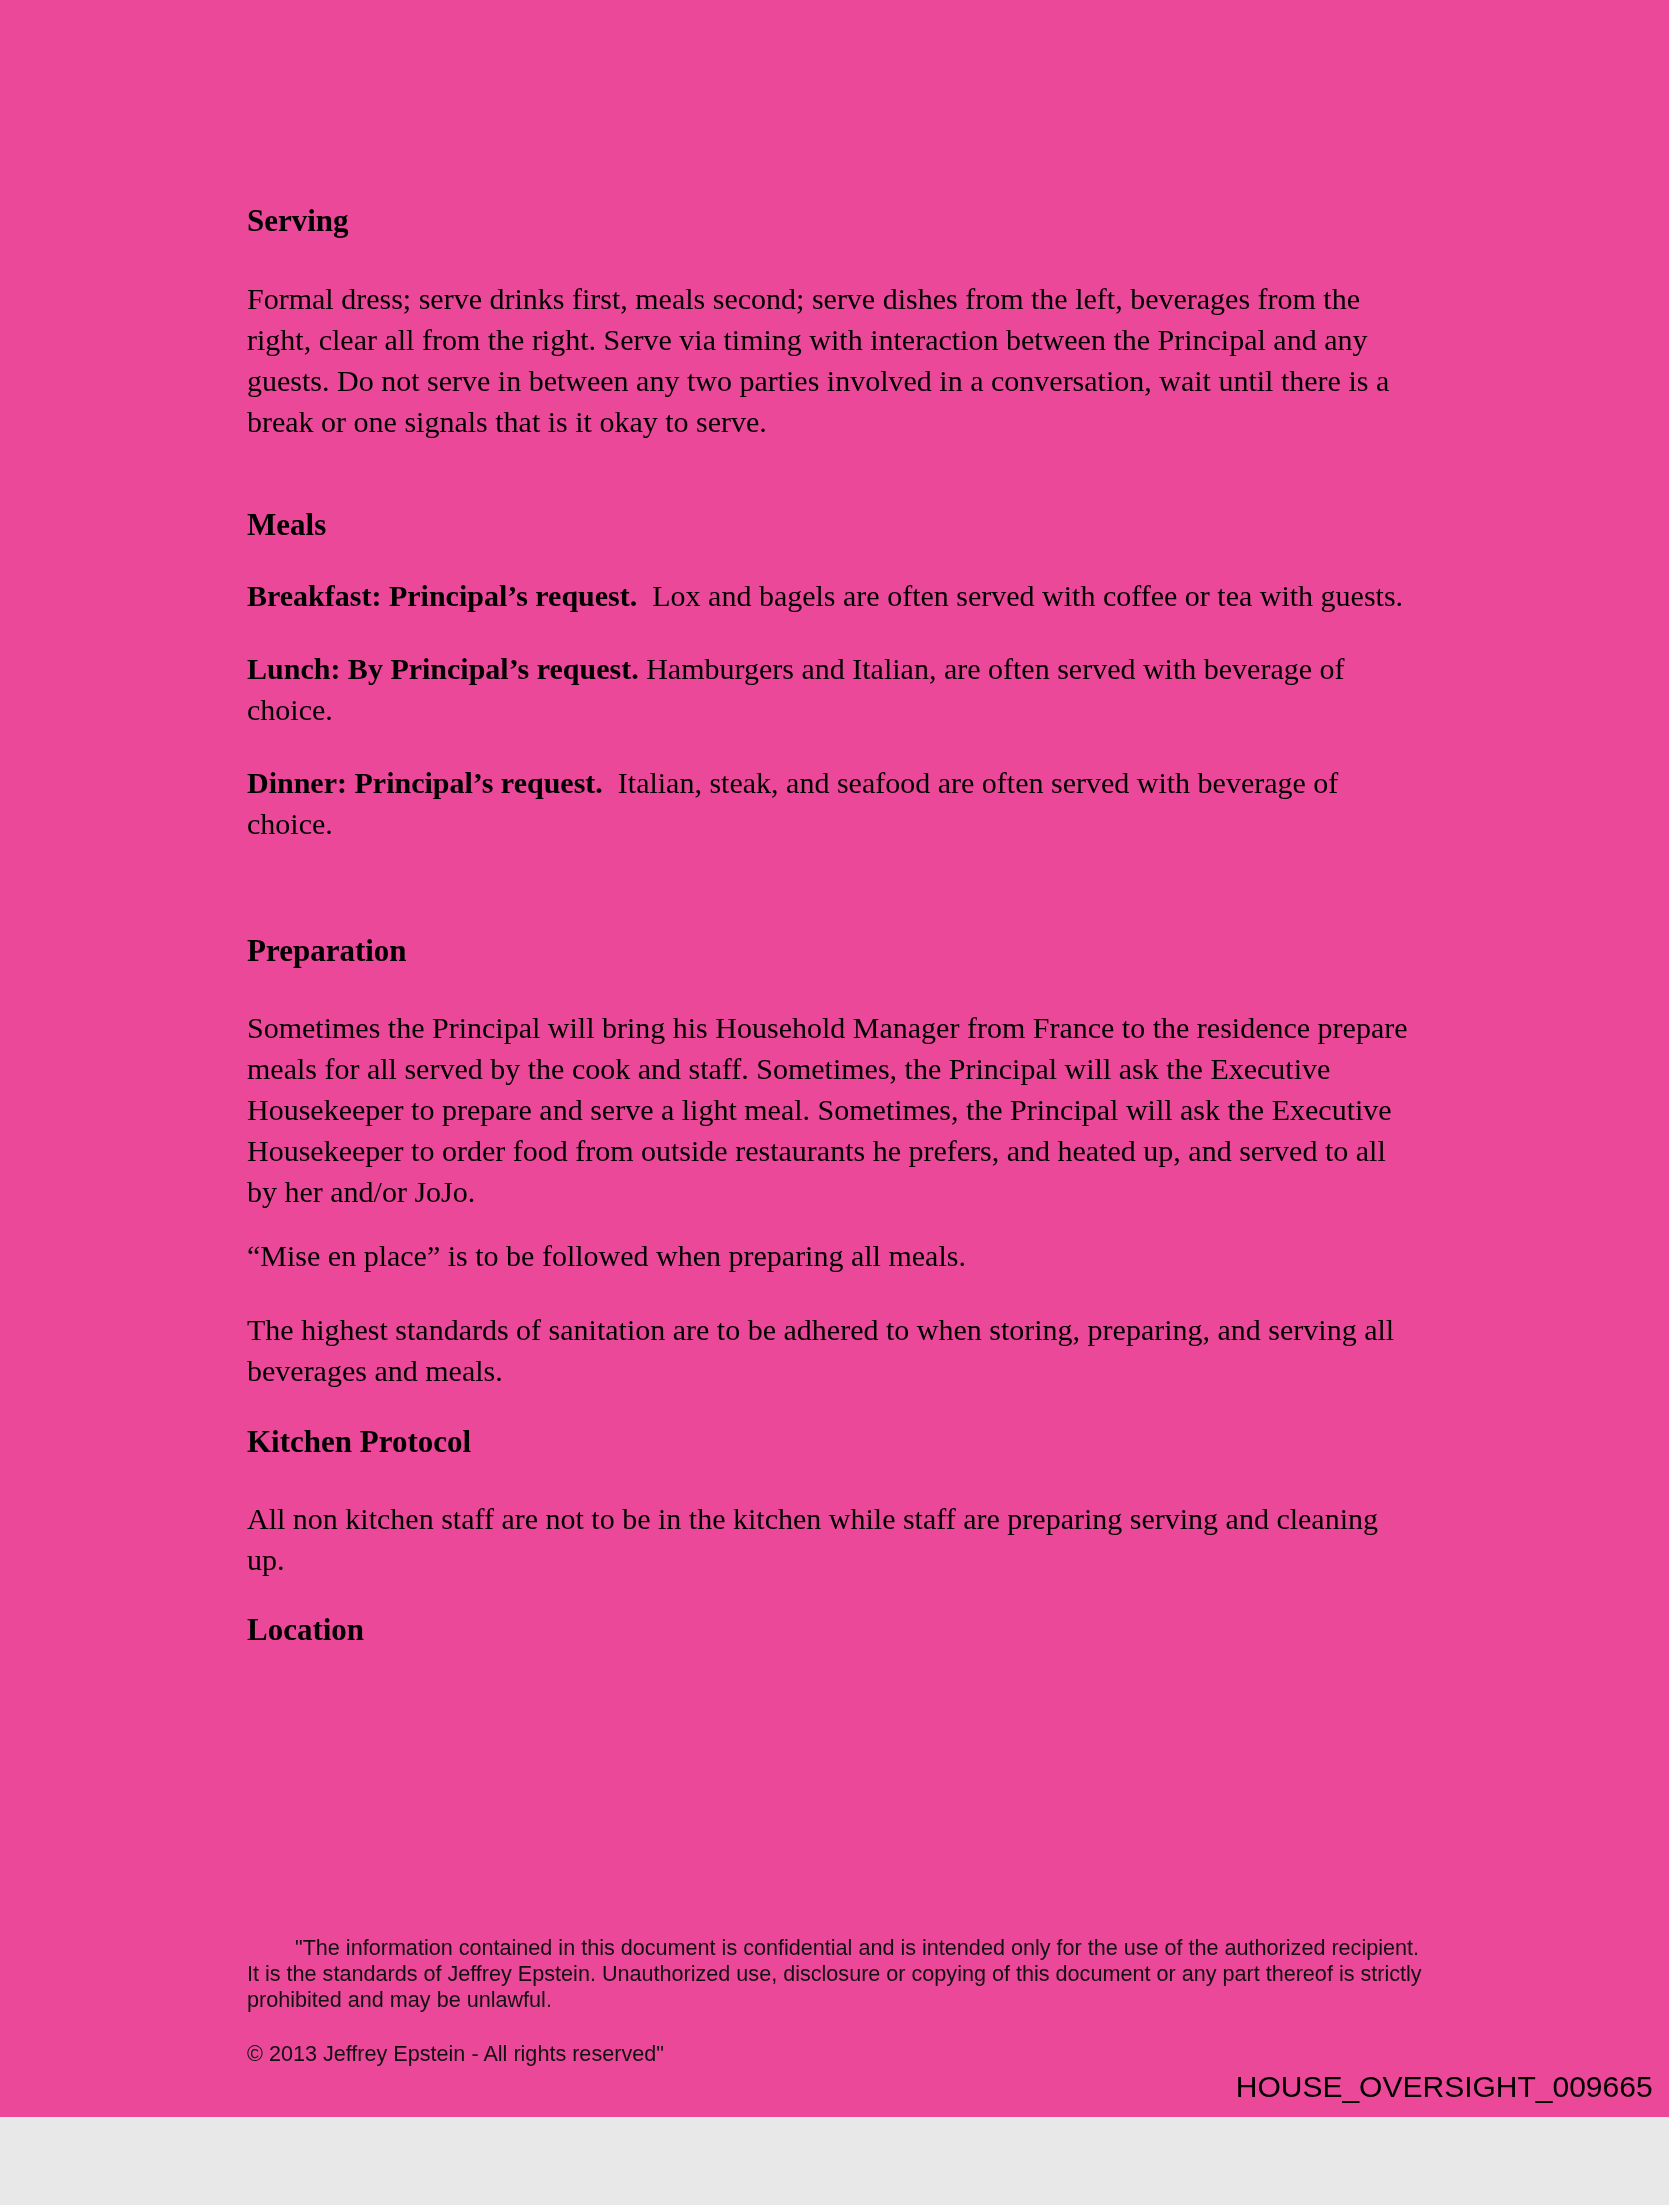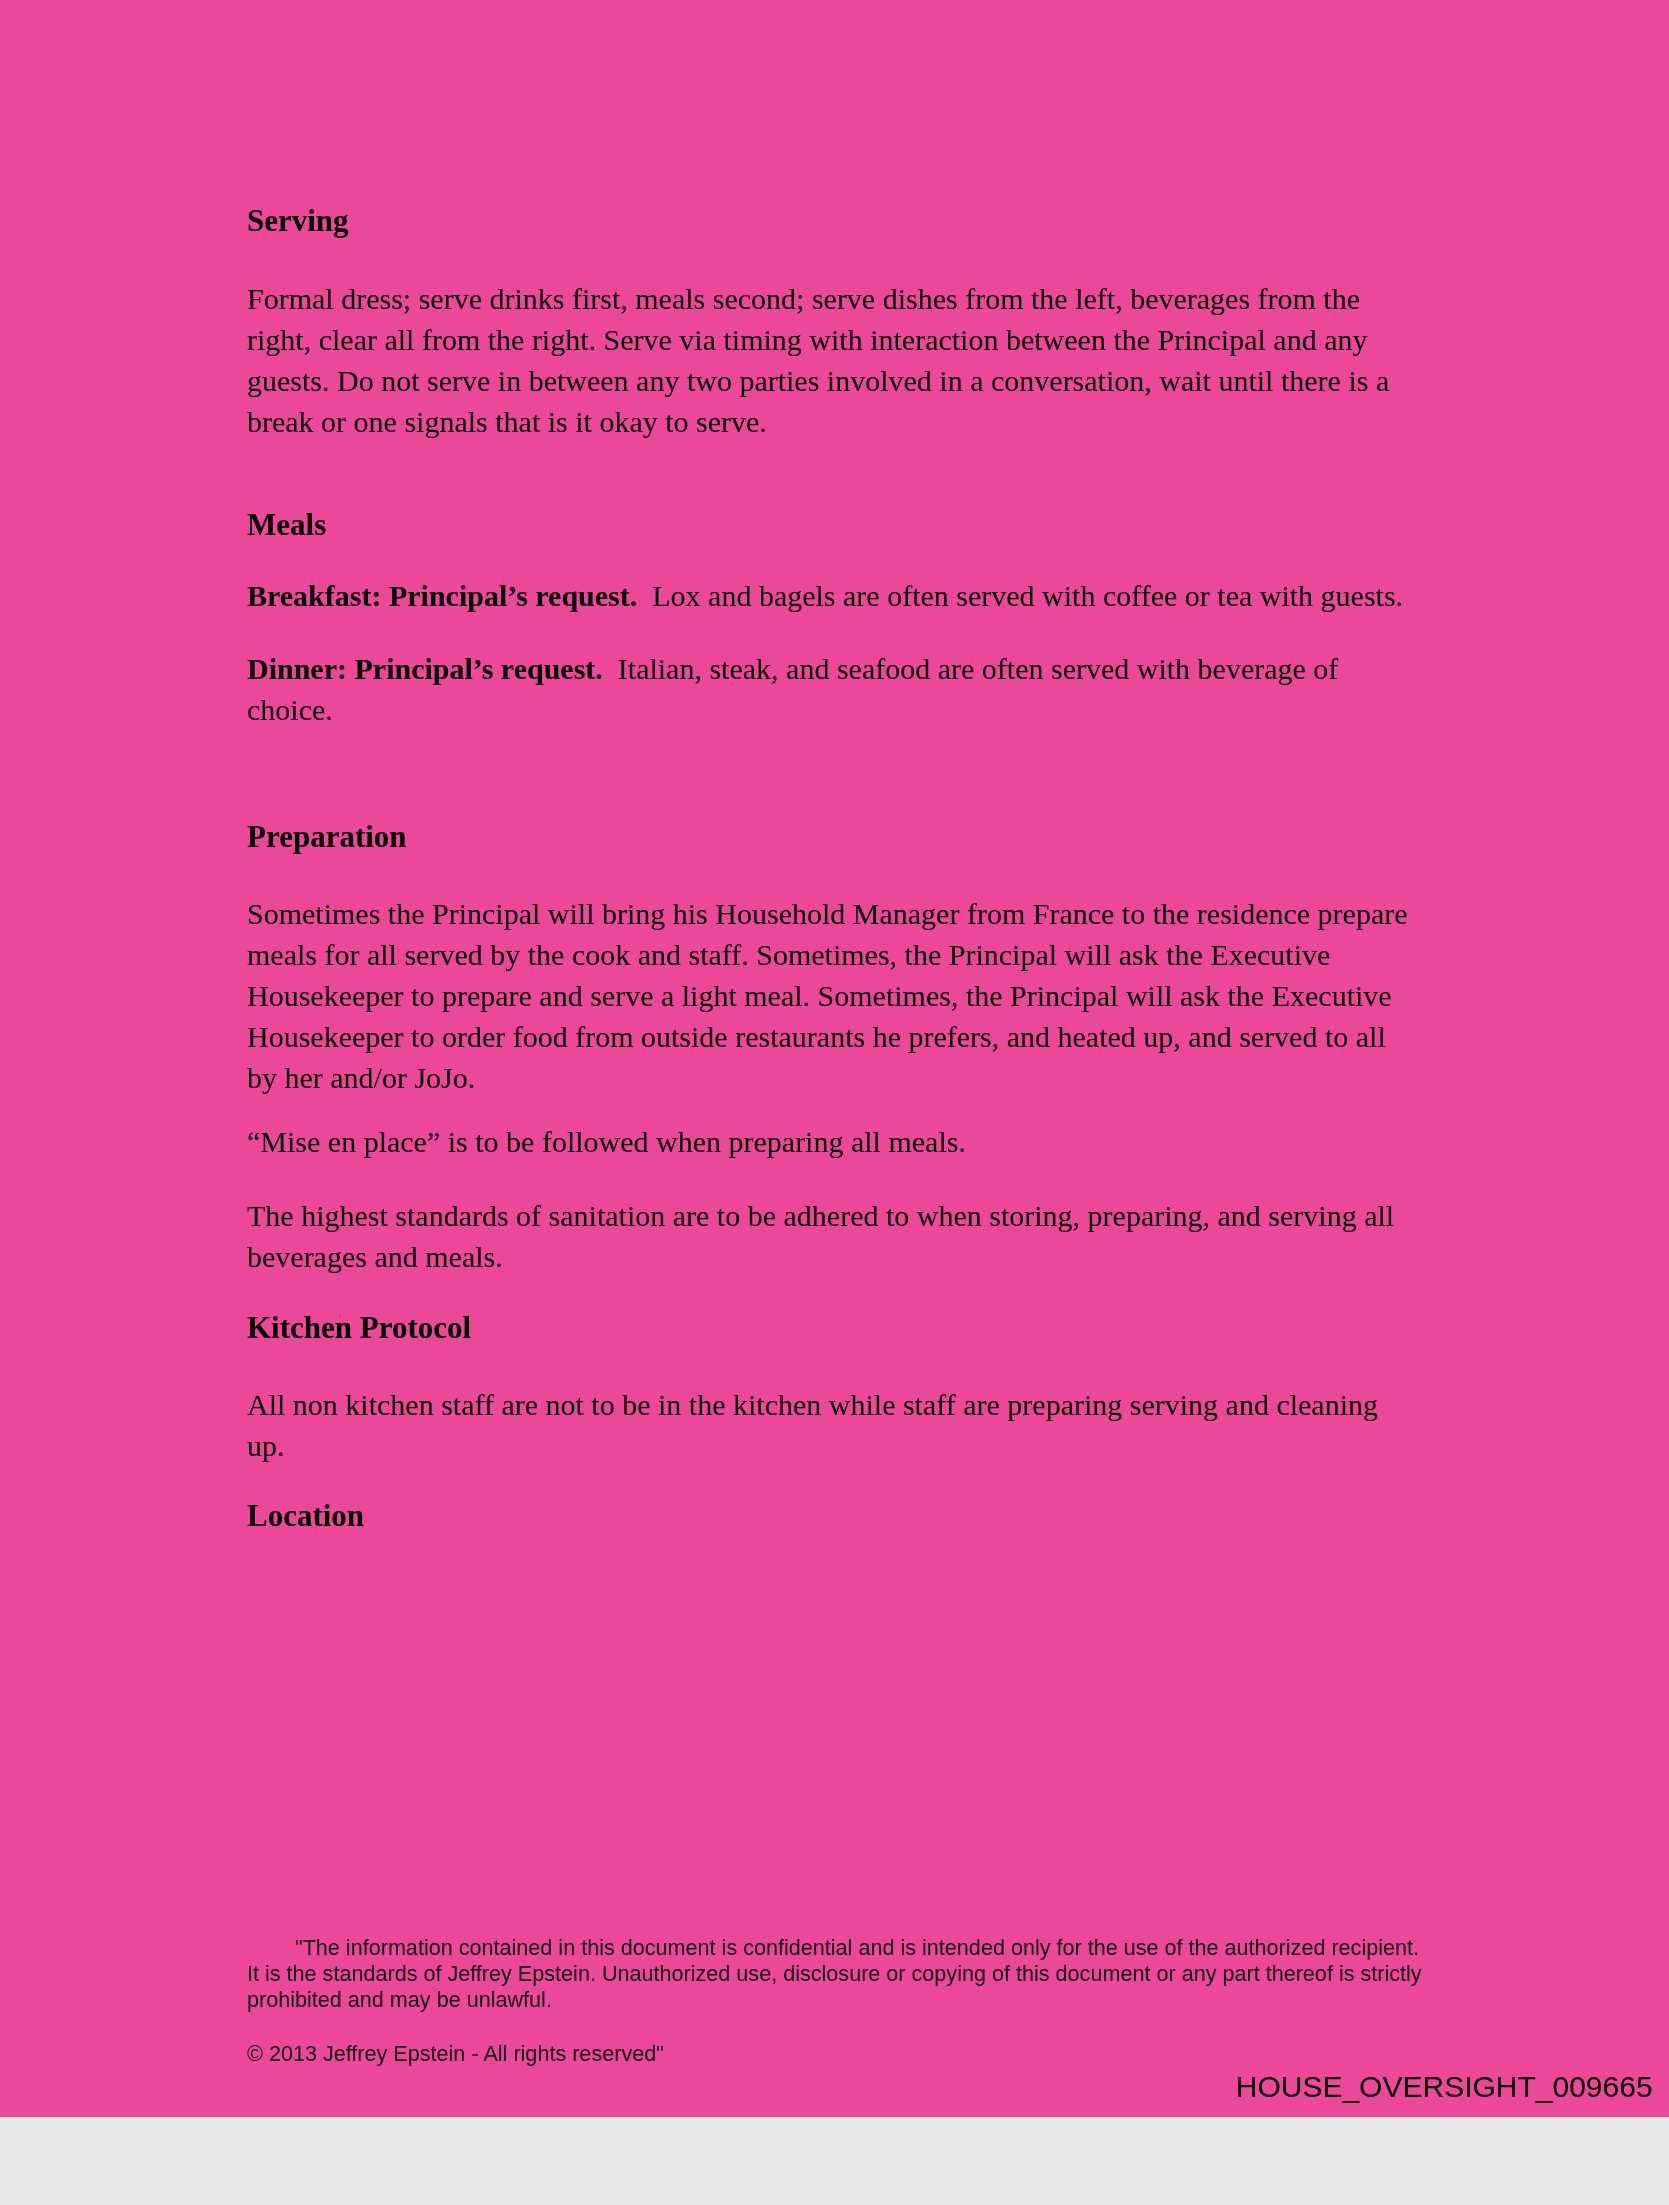--- a/index.html
+++ b/index.html
@@ -87,20 +87,21 @@
 <body>
 
 <div class="page">
   <div class="content">
 
     <h2 class="doc-heading m-serving">Serving</h2>
     <p class="doc-para m-para1"><span>Formal dress; serve drinks first, meals second; serve dishes from the left, beverages from the right, clear all from the right. Serve via timing with interaction between the Principal and any guests. Do not serve in between any two parties involved in a conversation, wait until there is a break or one signals that is it okay to serve.</span></p>
 
     <h2 class="doc-heading m-meals">Meals</h2>
     <p class="doc-para m-breakfast"><span class="lead">Breakfast: Principal’s request.</span><span>  Lox and bagels are often served with coffee or tea with guests.</span></p>
+    <p class="doc-para m-lunch"><span class="lead">Lunch: By Principal’s request.</span><span> Hamburgers and Italian, are often served with beverage of choice.</span></p>
     <p class="doc-para m-dinner"><span class="lead">Dinner: Principal’s request.</span><span>  Italian, steak, and seafood are often served with beverage of choice.</span></p>
 
     <h2 class="doc-heading m-preparation">Preparation</h2>
     <p class="doc-para m-prep-para"><span>Sometimes the Principal will bring his Household Manager from France to the residence prepare meals for all served by the cook and staff. Sometimes, the Principal will ask the Executive Housekeeper to prepare and serve a light meal. Sometimes, the Principal will ask the Executive Housekeeper to order food from outside restaurants he prefers, and heated up, and served to all by her and/or JoJo.</span></p>
     <p class="doc-para m-mise"><span>“Mise en place” is to be followed when preparing all meals.</span></p>
     <p class="doc-para m-sanitation"><span>The highest standards of sanitation are to be adhered to when storing, preparing, and serving all beverages and meals.</span></p>
 
     <h2 class="doc-heading m-kitchen">Kitchen Protocol</h2>
     <p class="doc-para m-kitchen-para"><span>All non kitchen staff are not to be in the kitchen while staff are preparing serving and cleaning up.</span></p>
 

